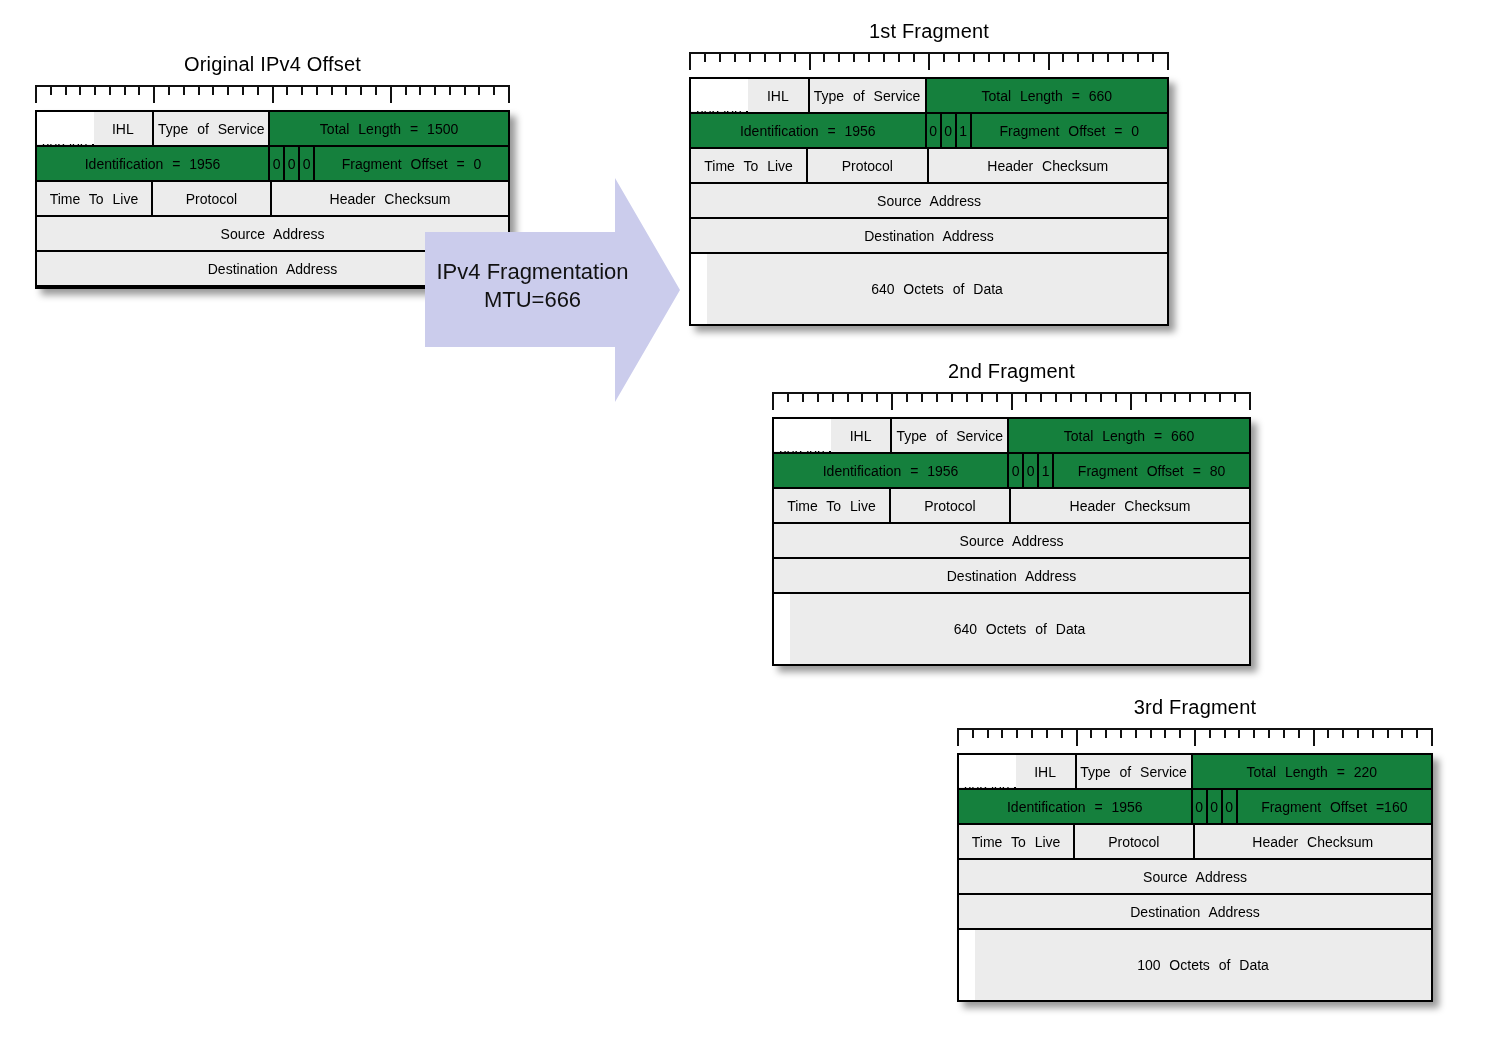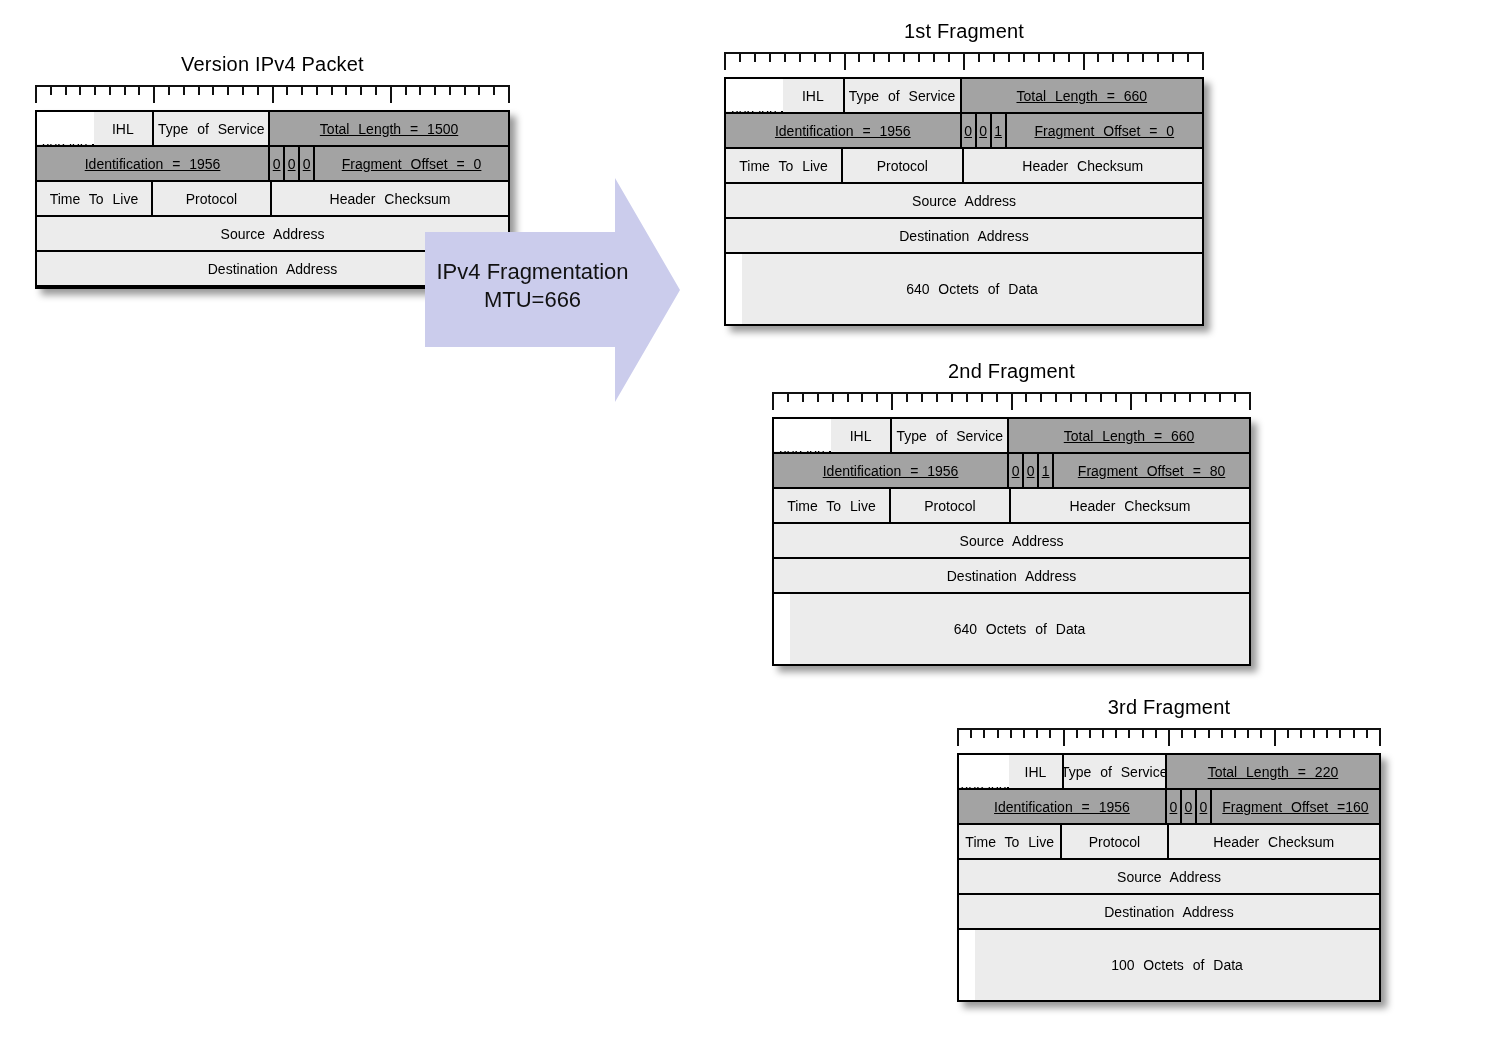--- a/index.html
+++ b/index.html
@@ -50,42 +50,42 @@
     justify-content: center;
     box-sizing: border-box;
     border-right: 2px solid #000;
     font-size: 14px;
     word-spacing: 5px;
     white-space: nowrap;
     overflow: hidden;
   }
   .cell:last-child { border-right: none; }
   .shaded { background: #ececec; }
-  .white  { background: #a3a3a3; text-decoration: underline; }
+  .white  { background: #15803d; }
 
   .c-version { width: 12.0%; margin-top: 32px; }
   .c-ihl     { width: 12.9%; }
   .c-tos     { width: 24.6%; }
   .c-total   { flex: 1; }
 
   .c-id      { width: 49.5%; }
   .c-flag    { width: 15px; flex: none; }
   .c-offset  { flex: 1; }
 
   .c-ttl     { width: 24.6%; }
   .c-proto   { width: 25.3%; }
   .c-chk     { flex: 1; }
 
   .c-full    { width: 100%; }
 
   
   .p0 { left: 35px;  top: 52px;  width: 475px; }
-  .p1 { left: 724px; top: 19px;  width: 480px; }
+  .p1 { left: 689px; top: 19px;  width: 480px; }
   .p2 { left: 772px; top: 359px; width: 479px; }
-  .p3 { left: 957px; top: 695px; width: 424px; }
+  .p3 { left: 957px; top: 695px; width: 476px; }
 
   
   .arrow-svg {
     position: absolute;
     left: 420px; top: 170px;
     z-index: 5;
   }
   .arrow-label {
     position: absolute;
     left: 420px; top: 258px;
@@ -94,21 +94,21 @@
     text-align: center;
     font-size: 22px;
     line-height: 28px;
     color: #111;
   }
 </style>
 </head>
 <body>
 
 <div class="packet p0">
-  <div class="pkt-title">Version IPv4 Packet</div>
+  <div class="pkt-title">Original IPv4 Offset</div>
   <div class="ruler">
       <div class="tick tall"></div>
       <div class="tick"></div>
       <div class="tick"></div>
       <div class="tick"></div>
       <div class="tick"></div>
       <div class="tick"></div>
       <div class="tick"></div>
       <div class="tick"></div>
       <div class="tick tall"></div>

